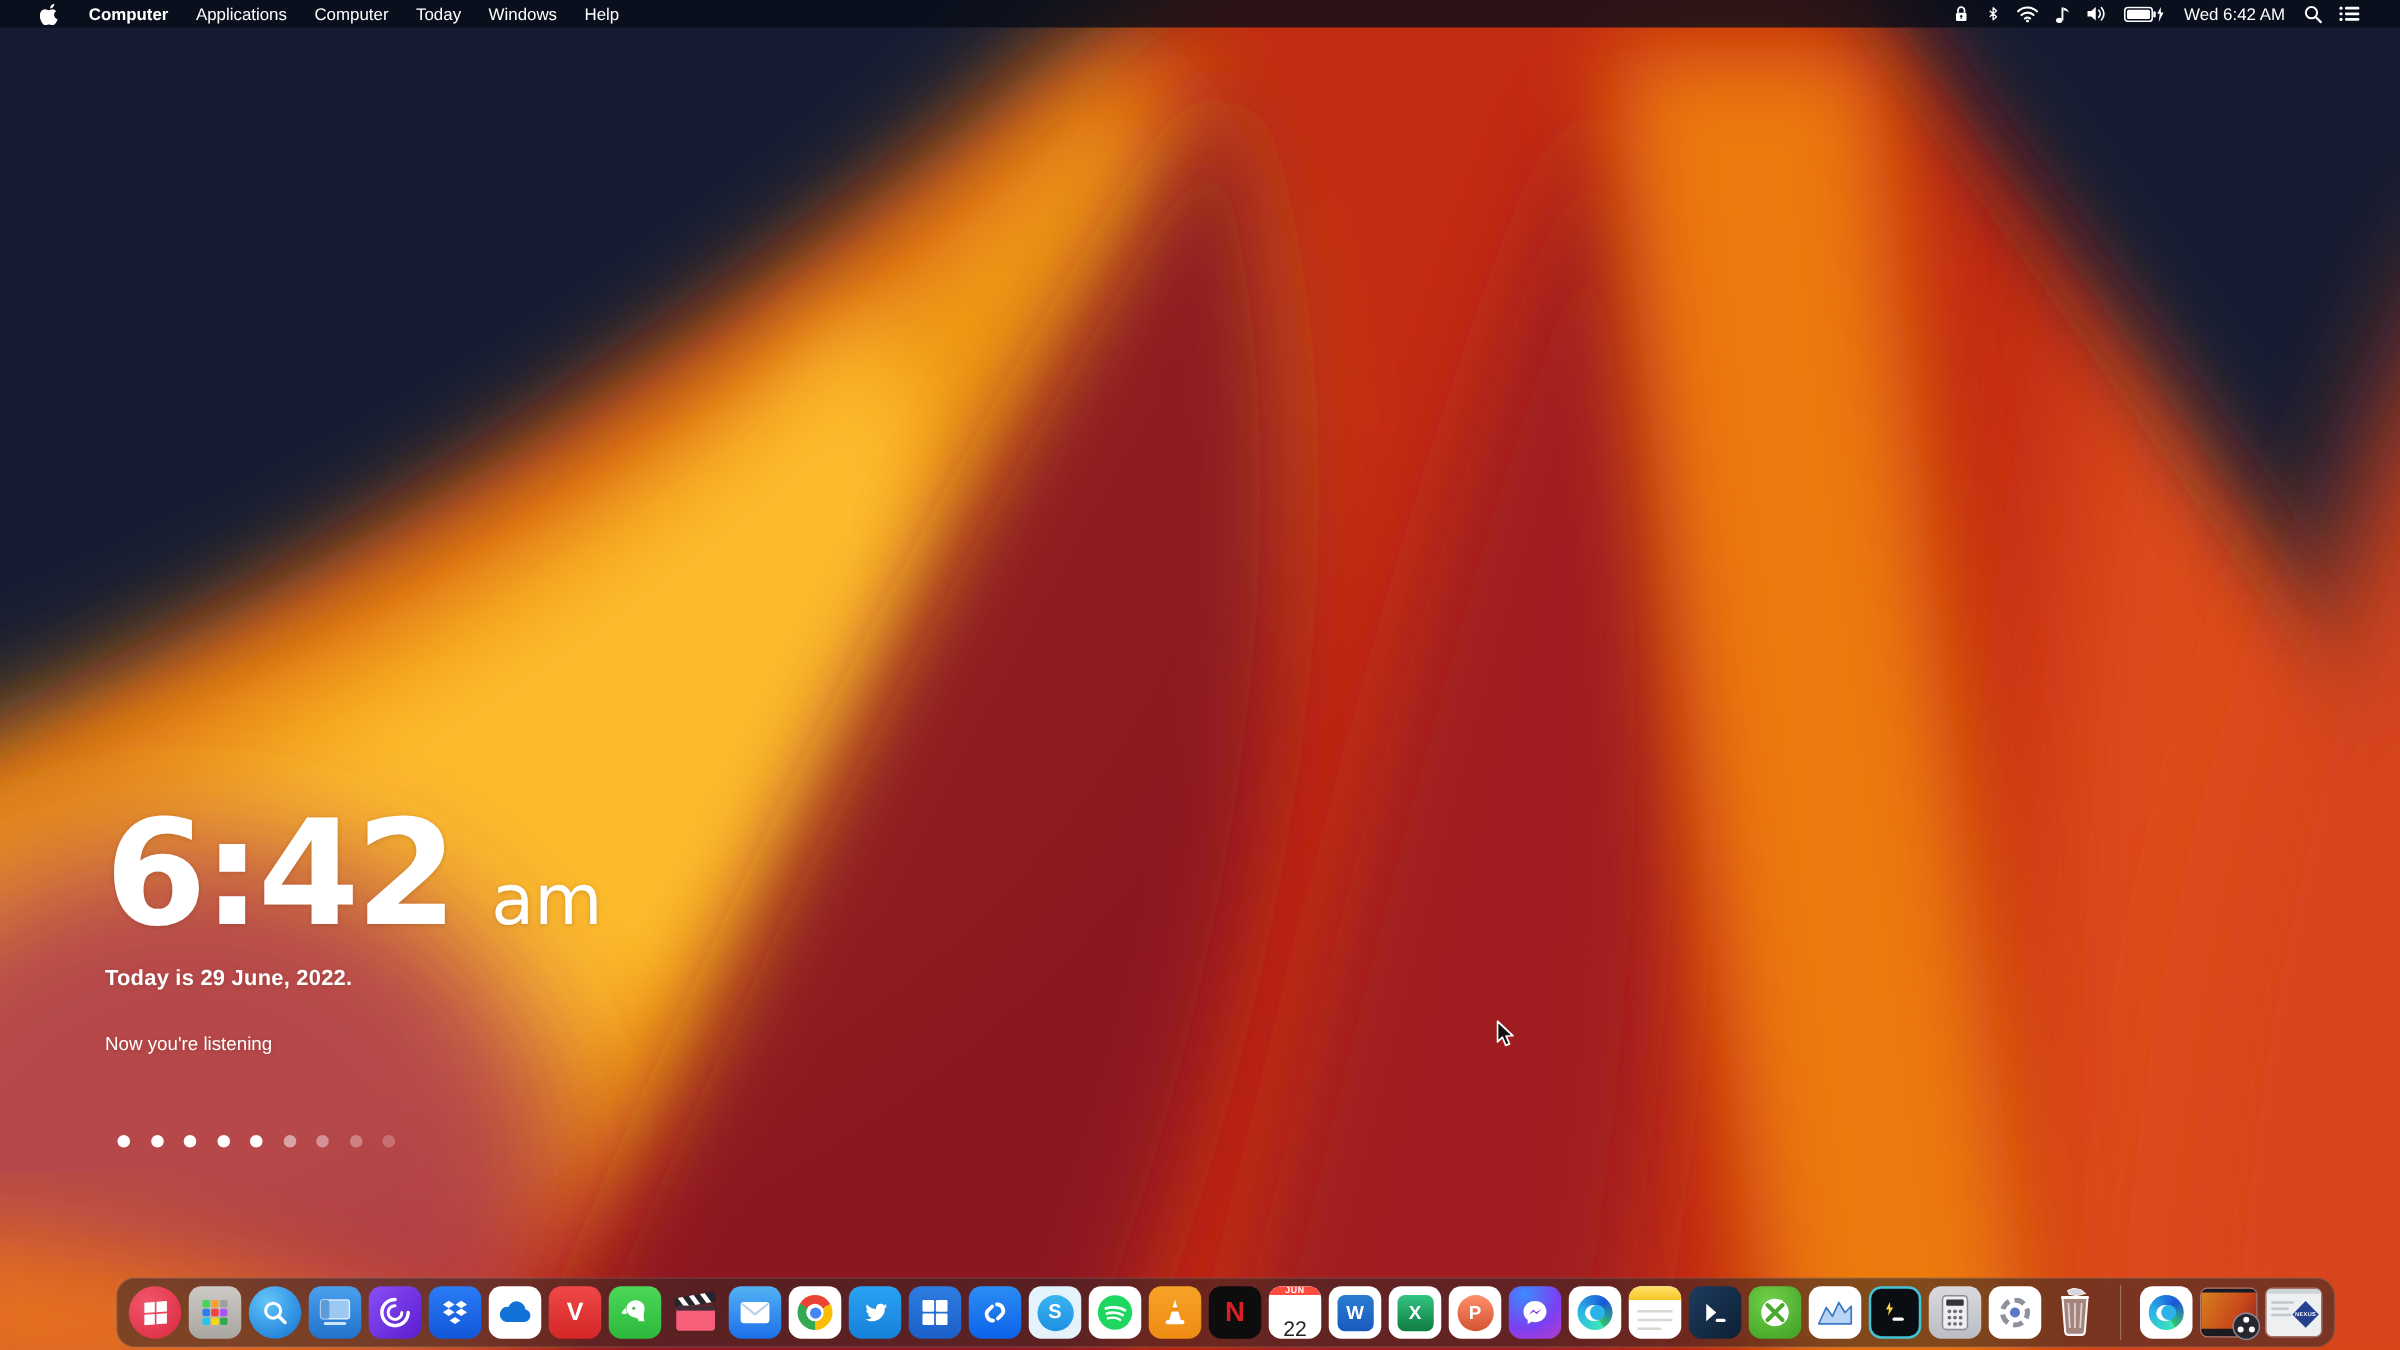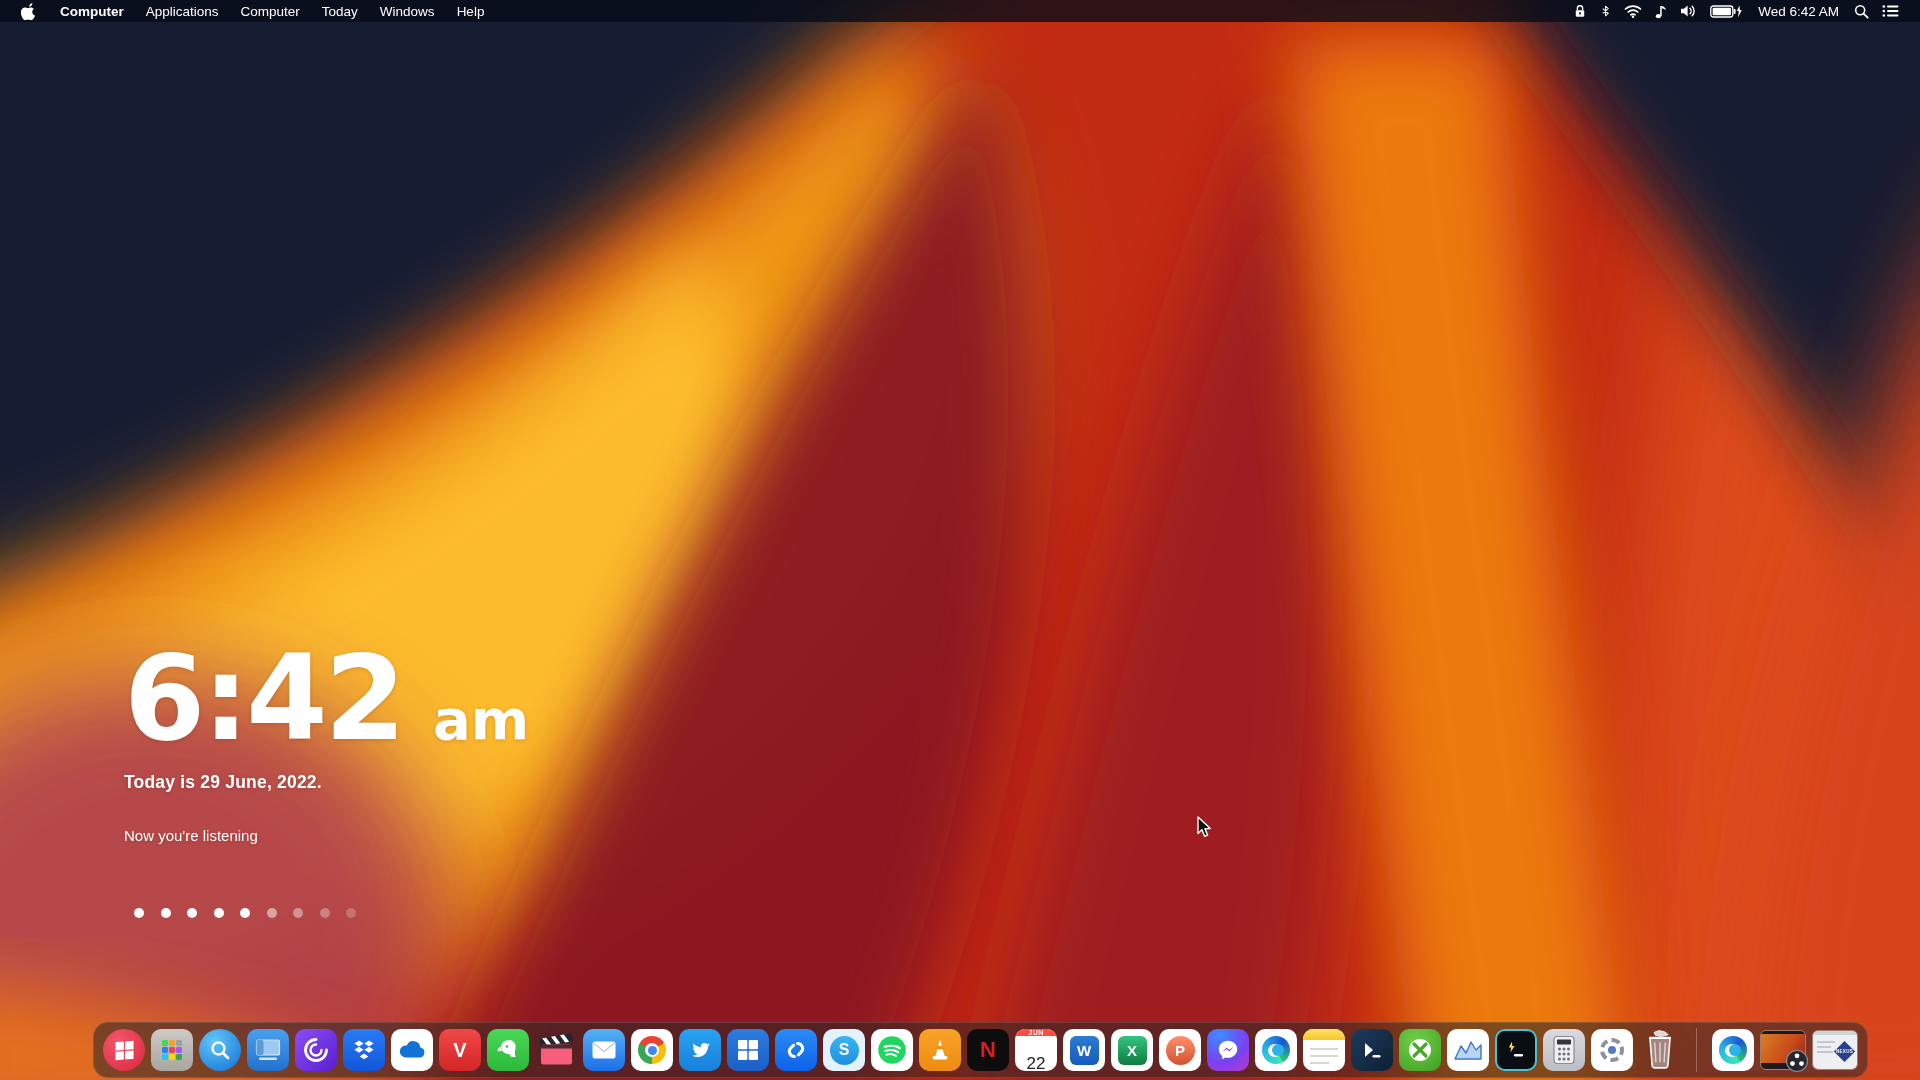--- a/index.html
+++ b/index.html
@@ -6,43 +6,43 @@
   html,body { width:1920px; height:1080px; overflow:hidden; background:#000;
     font-family:"Liberation Sans", sans-serif; }
   .screen { position:relative; width:1920px; height:1080px; overflow:hidden; }
 
   
   .wallpaper { position:absolute; inset:0; width:100%; height:100%; display:block; }
 
   
   .menubar { position:absolute; top:0; left:0; right:0; height:22px;
     background:rgba(8,13,24,0.80); display:flex; align-items:center;
-    justify-content:space-between; padding:0 21px; color:#fff; font-size:13.5px; z-index:30; }
+    justify-content:space-between; padding:0 32px; color:#fff; font-size:13.5px; z-index:30; }
   .mb-left { display:flex; align-items:center; gap:22px; }
   .mb-left .mi { cursor:default; white-space:nowrap; }
   .mb-left .bold { font-weight:700; }
   .apple { display:flex; align-items:center; margin-right:2px; }
   .mb-right { display:flex; align-items:center; gap:13px; }
   .sicon { display:flex; align-items:center; }
   .mb-clock { font-size:13.5px; margin:0 2px; white-space:nowrap; }
   .note-glyph { font-size:14px; line-height:1; font-family:"DejaVu Sans", sans-serif; }
 
   
   .banner { position:absolute; top:44px; right:0; height:48px; background:#0c0c0c;
     color:#fff; display:flex; align-items:center; padding:0 14px 0 18px; z-index:25; }
   .banner span { display:inline-block; font-size:38px; font-weight:700;
     letter-spacing:0.5px; transform:scaleX(0.80); transform-origin:right center; white-space:nowrap; }
 
   
   .clockwidget { position:absolute; left:84px; top:640px; color:#fff; z-index:10;
-    text-shadow:0 1px 4px rgba(60,10,0,0.18);margin-left:40px; }
+    text-shadow:0 1px 4px rgba(60,10,0,0.18); }
   .timerow { display:flex; align-items:baseline; }
   .time { font-family:"DejaVu Sans", sans-serif; font-size:117px; font-weight:800;
     letter-spacing:-3px; line-height:1; }
-  .ampm { font-family:"DejaVu Sans", sans-serif; font-size:56px; font-weight:700; margin-left:30px; }
+  .ampm { font-family:"DejaVu Sans", sans-serif; font-size:56px; font-weight:400; margin-left:30px; }
   .dateline { margin-top:15px; font-size:17.5px; font-weight:700; letter-spacing:0.2px; }
   .nowplaying { margin-top:31px; font-size:15px; font-weight:400; line-height:23.5px; }
   .dots { position:absolute; left:10px; top:268px; display:flex; gap:16.5px; }
   .dot { width:10px; height:10px; border-radius:50%; background:#fff; }
 
   
   .cursor { position:absolute; left:1197px; top:816px; z-index:60; }
 
   
   .dock { position:absolute; left:93px; bottom:2px; height:56px; z-index:40;

